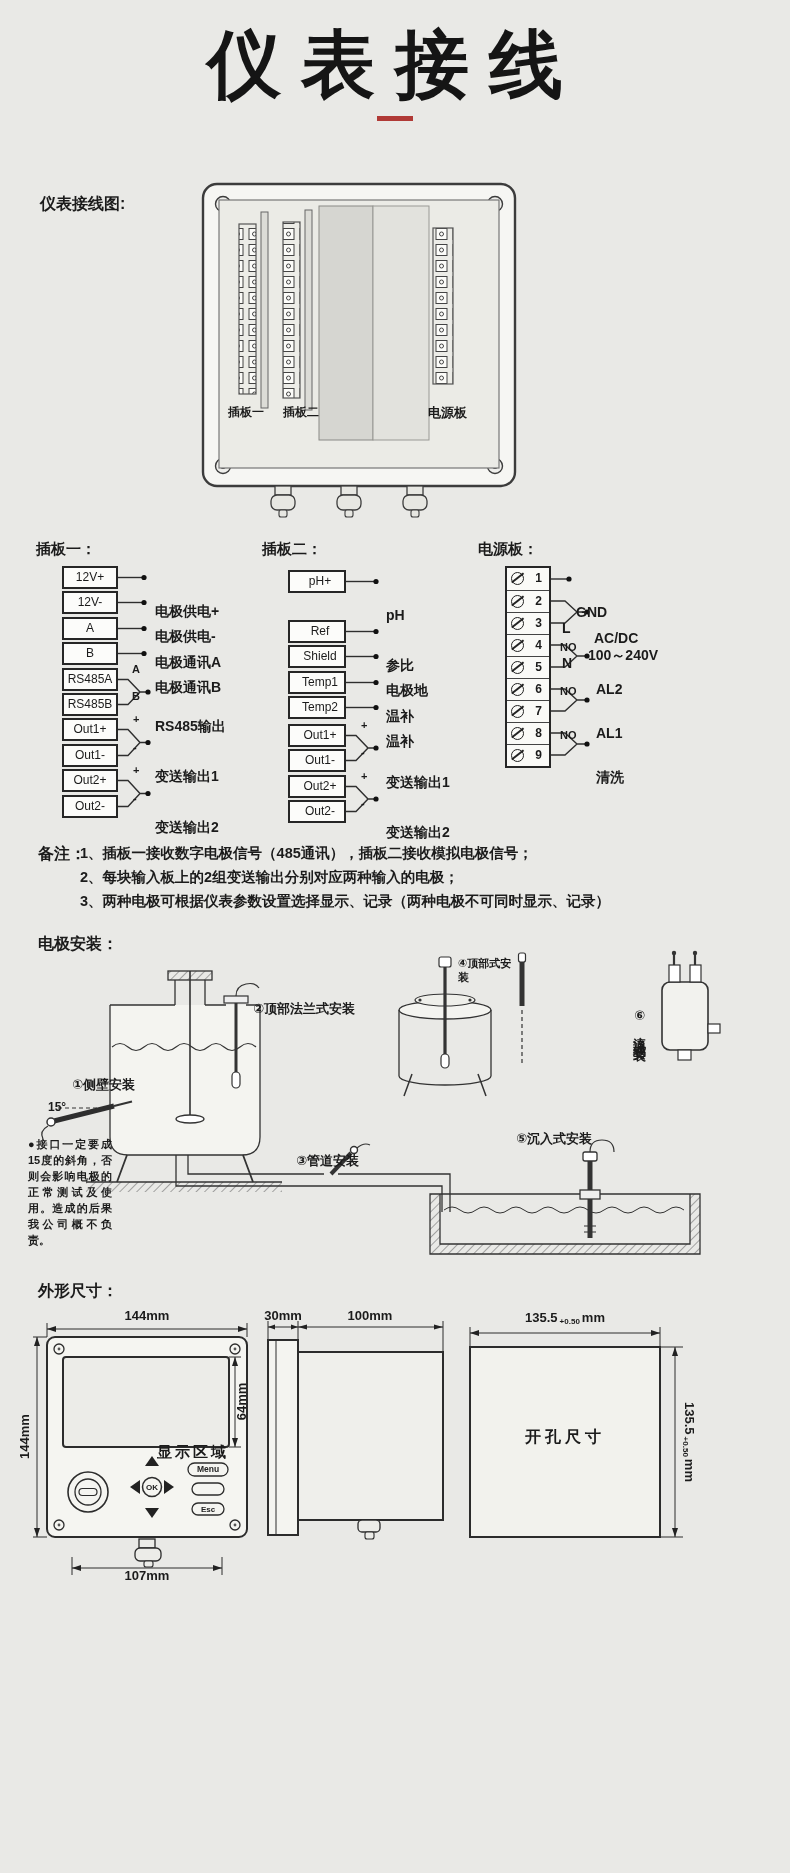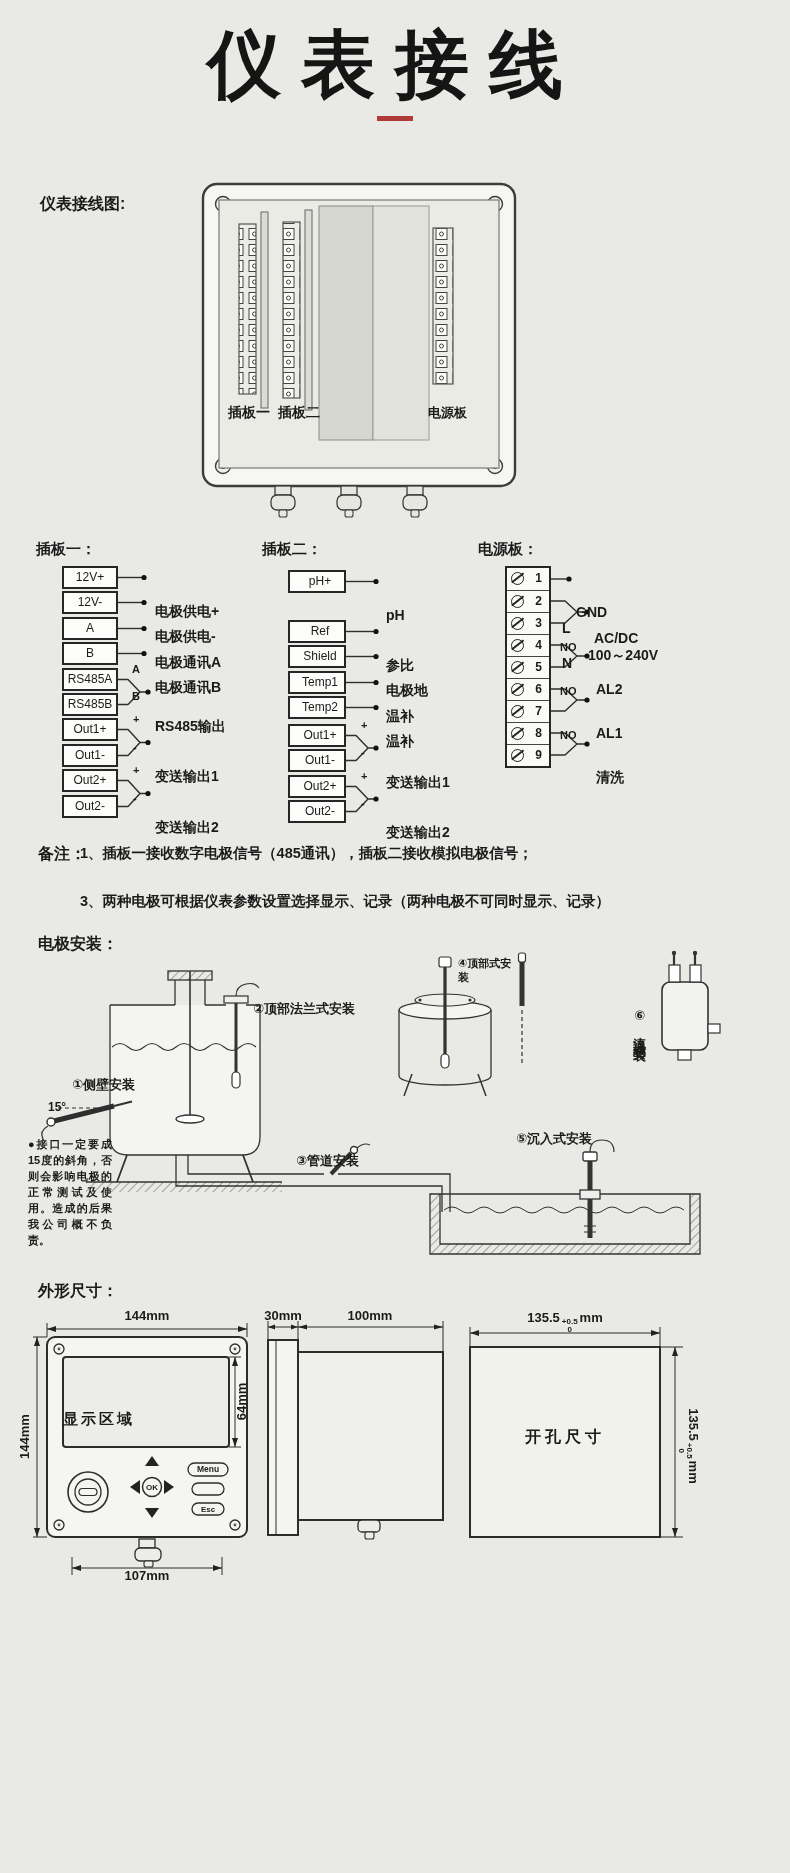--- a/index.html
+++ b/index.html
@@ -16,21 +16,21 @@
   .mark { position:absolute; font-size:11px; font-weight:700; line-height:12px; }
   .pstrip { position:absolute; left:505px; top:566px; width:46px; border:2px solid #262626; background:#fafaf7; }
   .pcell { position:relative; height:22px; border-top:1px solid #444; }
   .pcell:first-child { border-top:none; }
   .screw { position:absolute; left:4px; top:4px; width:13px; height:13px; border:1.5px solid #222; border-radius:50%; }
   .screw::after { content:""; position:absolute; left:-2.5px; top:4.2px; width:15px; height:1.5px; background:#222; transform:rotate(-38deg); }
   .pnum { position:absolute; right:7px; top:3px; font-size:12px; font-weight:700; }
   .note-line { position:absolute; left:80px; font-size:14.5px; font-weight:700; white-space:nowrap; }
   .ins-lbl { position:absolute; font-size:13px; font-weight:700; white-space:nowrap; }
   .dim-lbl { position:absolute; font-size:13px; font-weight:700; text-align:center; white-space:nowrap; }
-  .tol { display:inline-flex; flex-direction:column; vertical-align:-2px; margin:0 2px; }
+  .tol { display:inline-flex; flex-direction:row; vertical-align:-2px; margin:0 2px; }
   .tol span { font-size:8px; line-height:8px; font-weight:700; }
   .warning { position:absolute; left:28px; top:1137px; width:84px; font-size:11px; font-weight:700; line-height:1.45; text-align:justify; }
   .vtext { writing-mode:vertical-rl; letter-spacing:3px; }
   svg.abs { overflow:visible; }
 </style>
 </head>
 <body>
 
 <div id="canvas">
 
@@ -69,21 +69,21 @@
       <rect x="76" y="317" width="24" height="15" rx="6" fill="#e7e7e2" stroke-width="1.3"></rect>
       <rect x="84" y="332" width="8" height="7" rx="2" fill="#e7e7e2" stroke-width="1.1"></rect>
       <rect x="146" y="308" width="16" height="9" fill="#e7e7e2" stroke-width="1.3"></rect>
       <rect x="142" y="317" width="24" height="15" rx="6" fill="#e7e7e2" stroke-width="1.3"></rect>
       <rect x="150" y="332" width="8" height="7" rx="2" fill="#e7e7e2" stroke-width="1.1"></rect>
       <rect x="212" y="308" width="16" height="9" fill="#e7e7e2" stroke-width="1.3"></rect>
       <rect x="208" y="317" width="24" height="15" rx="6" fill="#e7e7e2" stroke-width="1.3"></rect>
       <rect x="216" y="332" width="8" height="7" rx="2" fill="#e7e7e2" stroke-width="1.1"></rect>
     </g>
   </svg>
-  <div class="abs" style="left:228px;top:404px;display:flex;gap:8px;font-size:14px;font-weight:700">
+  <div class="abs" style="left:228px;top:404px;display:flex;gap:19px;font-size:12px;font-weight:700">
     <span>插板一</span>
     <span>插板二</span>
   </div>
   <span class="abs" style="left:428px;top:404px;font-size:13px;font-weight:700">电源板</span>
 
   <span class="board-title" style="left:36px;top:540px">插板一：</span>
   <div class="tbox" style="top:566px">12V+</div>
   <div class="tbox" style="top:591px">12V-</div>
   <div class="tbox" style="top:617px">A</div>
   <div class="tbox" style="top:642px">B</div>
@@ -231,20 +231,21 @@
   <span class="lbl" style="left:588px;top:613px">100～240V</span>
   <span class="mark" style="left:560px;top:641px">NO</span>
   <span class="lbl" style="left:596px;top:647px">AL2</span>
   <span class="mark" style="left:560px;top:685px">NO</span>
   <span class="lbl" style="left:596px;top:691px">AL1</span>
   <span class="mark" style="left:560px;top:729px">NO</span>
   <span class="lbl" style="left:596px;top:735px">清洗</span>
 
   <span class="abs sec-label" style="left:38px;top:844px">备注：</span>
   <span class="note-line" style="top:844px">1、插板一接收数字电极信号（485通讯），插板二接收模拟电极信号；</span>
+  <span class="note-line" style="top:868px">2、每块输入板上的2组变送输出分别对应两种输入的电极；</span>
   <span class="note-line" style="top:892px">3、两种电极可根据仪表参数设置选择显示、记录（两种电极不可同时显示、记录）</span>
 
   <span class="abs sec-label" style="left:38px;top:934px">电极安装：</span>
   <svg class="abs" style="left:30px;top:950px" width="730" height="320" viewBox="0 0 730 320">
     <defs>
       <pattern id="hatch" width="6" height="6" patternUnits="userSpaceOnUse" patternTransform="rotate(45)">
         <rect width="6" height="6" fill="#e9e9e6"></rect>
         <line x1="0" y1="0" x2="0" y2="6" stroke="#666" stroke-width="1.1"></line>
       </pattern>
     </defs>
@@ -382,21 +383,21 @@
       <text x="183" y="177" text-anchor="middle" font-size="8.5" font-weight="bold" fill="#222" stroke="none">Menu</text>
       <text x="183" y="217" text-anchor="middle" font-size="8" font-weight="bold" fill="#222" stroke="none">Esc</text>
     </g>
   </svg>
   <div class="dim-lbl" style="left:117px;top:1308px;width:60px">144mm</div>
   <div class="dim-lbl" style="left:-6px;top:1429px;width:60px;transform:rotate(-90deg)">144mm</div>
   <div class="dim-lbl" style="left:211px;top:1394px;width:60px;transform:rotate(-90deg)">64mm</div>
   <div class="dim-lbl" style="left:92px;top:1568px;width:110px">107mm</div>
   <div class="dim-lbl" style="left:253px;top:1308px;width:60px">30mm</div>
   <div class="dim-lbl" style="left:340px;top:1308px;width:60px">100mm</div>
-  <div class="abs" style="left:63px;top:1410px;width:166px;text-align:left;font-size:15px;font-weight:700;letter-spacing:3px">显示区域</div>
+  <div class="abs" style="left:63px;top:1443px;width:166px;text-align:right;font-size:15px;font-weight:700;letter-spacing:3px">显示区域</div>
   <div class="abs" style="left:470px;top:1427px;width:190px;text-align:center;font-size:16px;font-weight:700;letter-spacing:4px">开孔尺寸</div>
   <div class="dim-lbl" style="left:505px;top:1310px;width:120px">
     <span>135.5</span><span class="tol">
         <span>+0.5</span>
         <span>0</span>
       </span><span>mm</span>
   </div>
   <div class="dim-lbl" style="left:629px;top:1434px;width:120px;transform:rotate(90deg)">
     <span>135.5</span><span class="tol">
         <span>+0.5</span>

